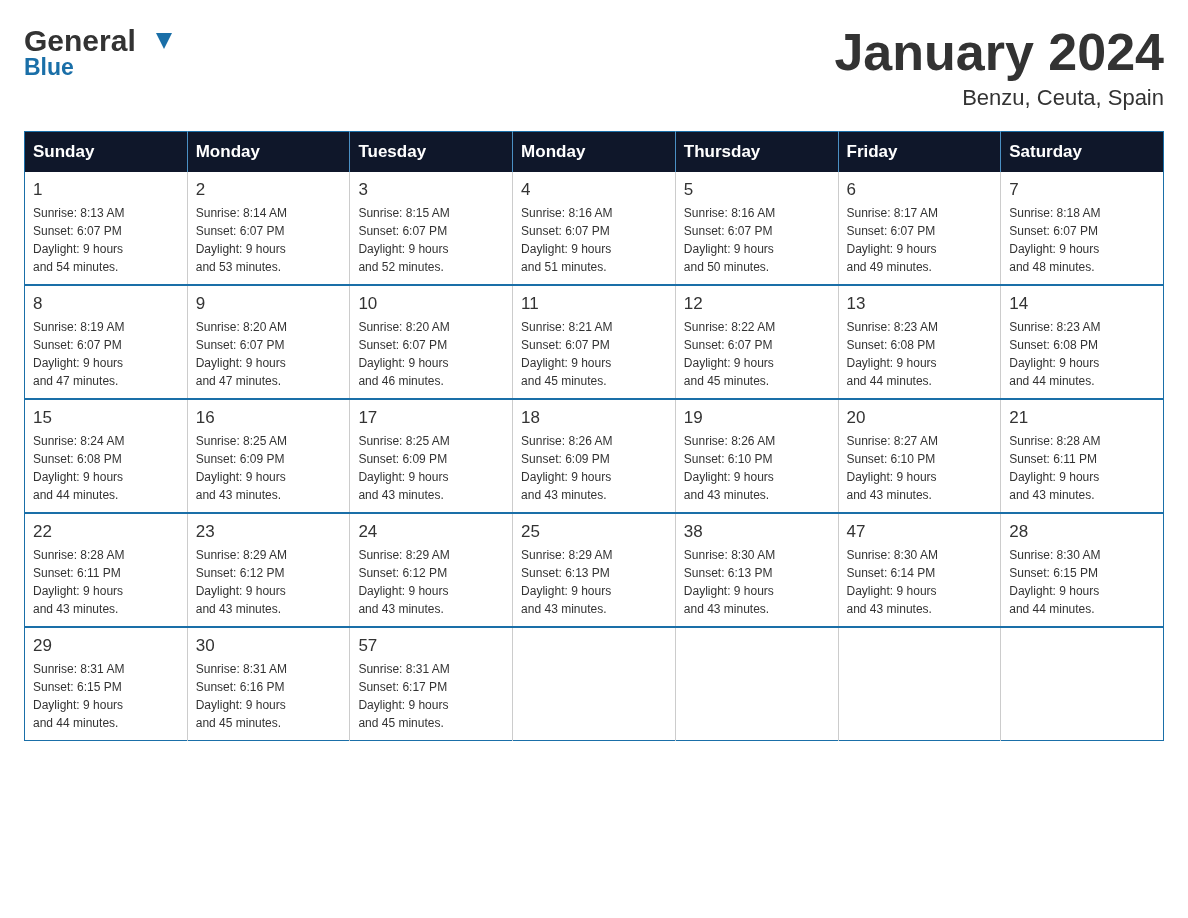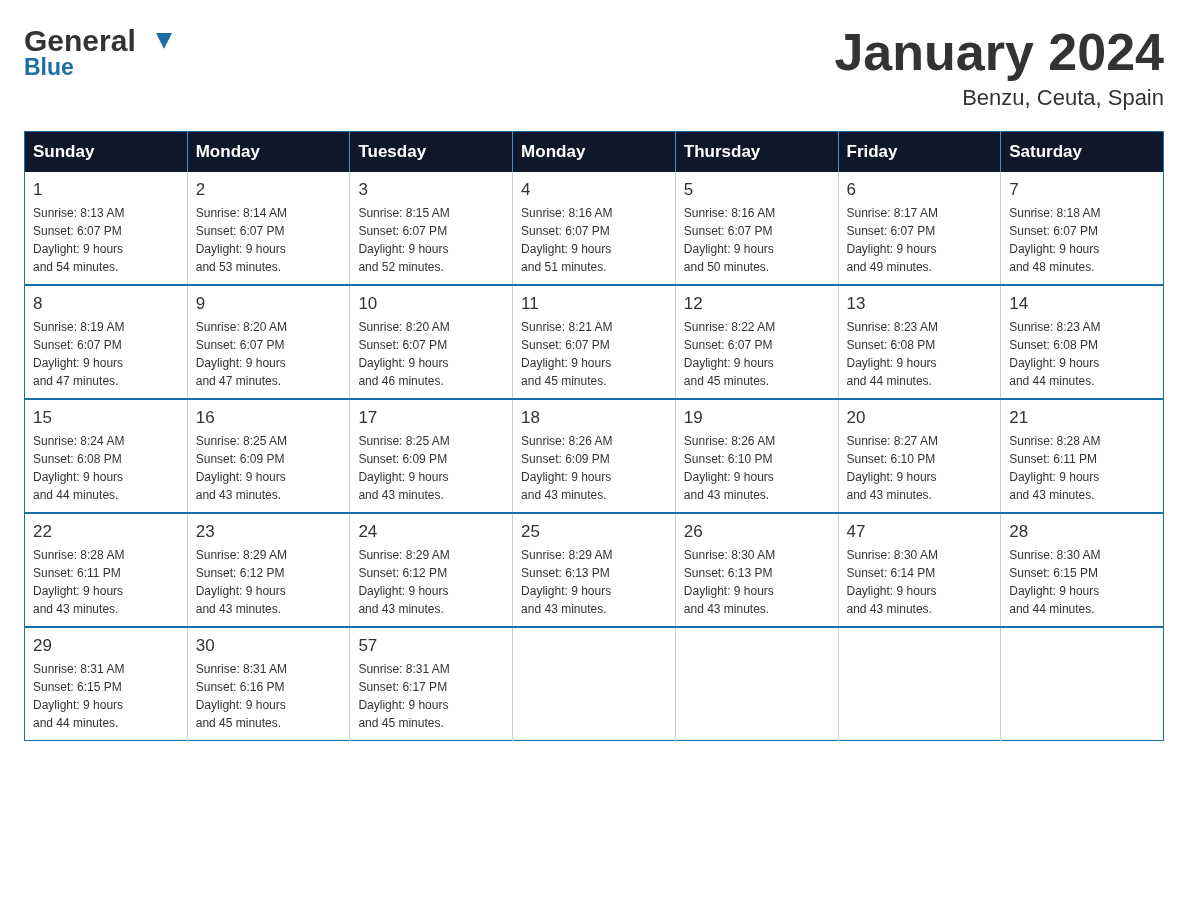--- a/index.html
+++ b/index.html
@@ -370,21 +370,21 @@
         <td>
         <span class="day-number">25</span>
         <div class="day-info">
           Sunrise: 8:29 AM<br>
           Sunset: 6:13 PM<br>
           Daylight: 9 hours<br>
           and 43 minutes.
         </div>
       </td>
         <td>
-        <span class="day-number">26</span>
+        <span class="day-number">38</span>
         <div class="day-info">
           Sunrise: 8:30 AM<br>
           Sunset: 6:13 PM<br>
           Daylight: 9 hours<br>
           and 43 minutes.
         </div>
       </td>
         <td>
         <span class="day-number">47</span>
         <div class="day-info">

